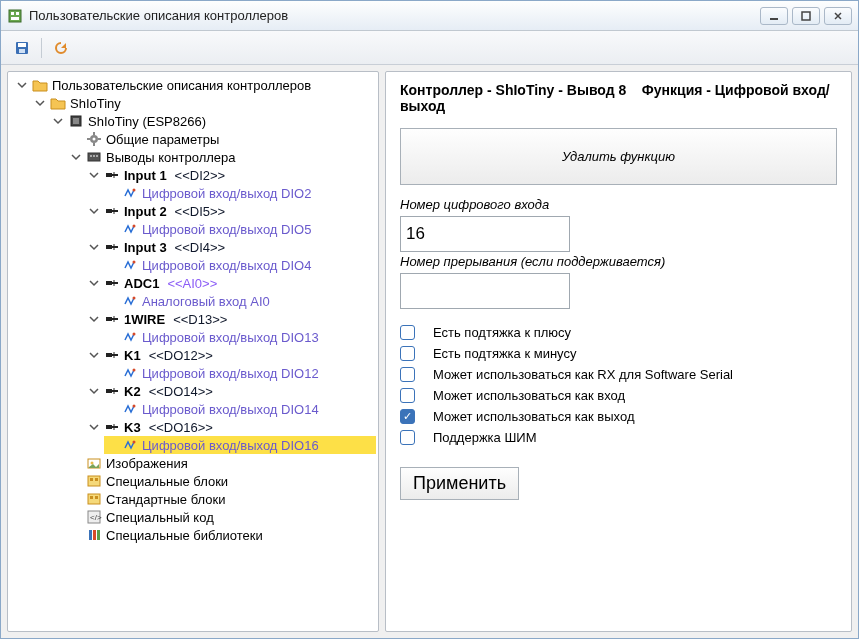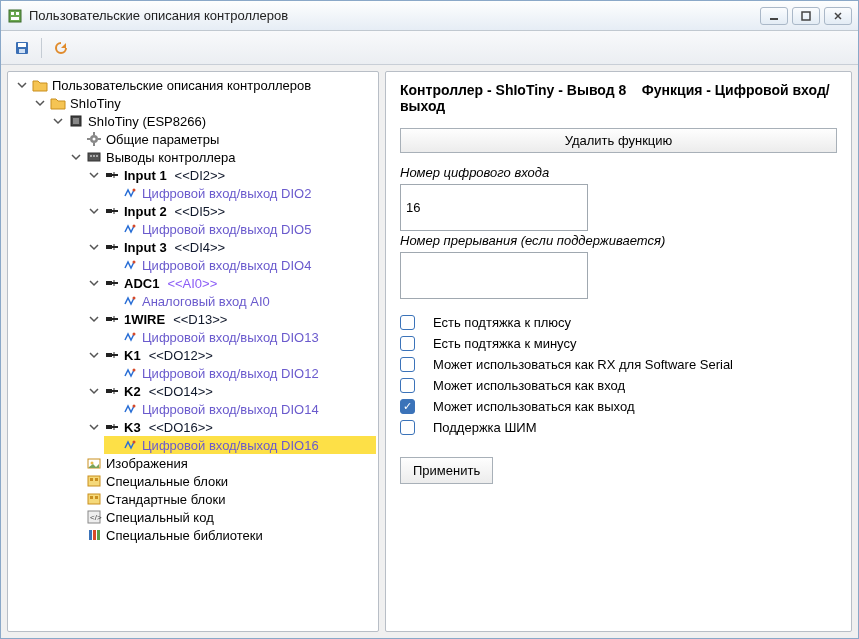--- a/index.html
+++ b/index.html
@@ -109,32 +109,33 @@
   .lbl { }
   .alias-blue { color: #8b5cf6; }
   .alias-brown { color: #0f172a; }
   .io-func { color: #6a5acd; }
   
   .header-line { font-weight: bold; font-size: 14px; margin-bottom: 14px; }
   .full-btn {
     width: 100%;
     border: 1px solid #a8b0b8;
     background: linear-gradient(#fefefe, #ececec);
-    padding: 4px 0;
+    padding: 20px 0;
     text-align: center;
     cursor: pointer;
     font-size: 13px;
     margin-bottom: 12px;
+    font-style: italic;
   }
   .form-label { display: block; margin: 2px 0 4px; font-style: italic; }
   .txt {
     border: 1px solid #a0a8b0;
-    padding: 15px 5px;
-    font-size: 13px;
-    width: 188px;
+    padding: 7px 5px;
+    font-size: 17px;
+    width: 170px;
   }
   .chk-row {
     display: flex; align-items: center; gap: 18px;
     margin: 6px 0;
   }
   .chk {
     width: 15px; height: 15px;
     border: 1.5px solid #3b73b9;
     border-radius: 3px;
     display: inline-flex; align-items: center; justify-content: center;
@@ -146,21 +147,21 @@
   .chk.checked::after {
     content: "✓";
     color: #fff; font-size: 11px; line-height: 1;
   }
   .apply-btn {
     margin-top: 16px;
     border: 1px solid #a8b0b8;
     background: linear-gradient(#fefefe, #ececec);
     padding: 5px 12px;
     cursor: pointer;
-    font-size: 13px;
+    font-size: 18px;
   }
   
   svg { display: block; }
 </style>
 </head>
 <body>
 
 <div class="window">
 
   <div class="titlebar">

